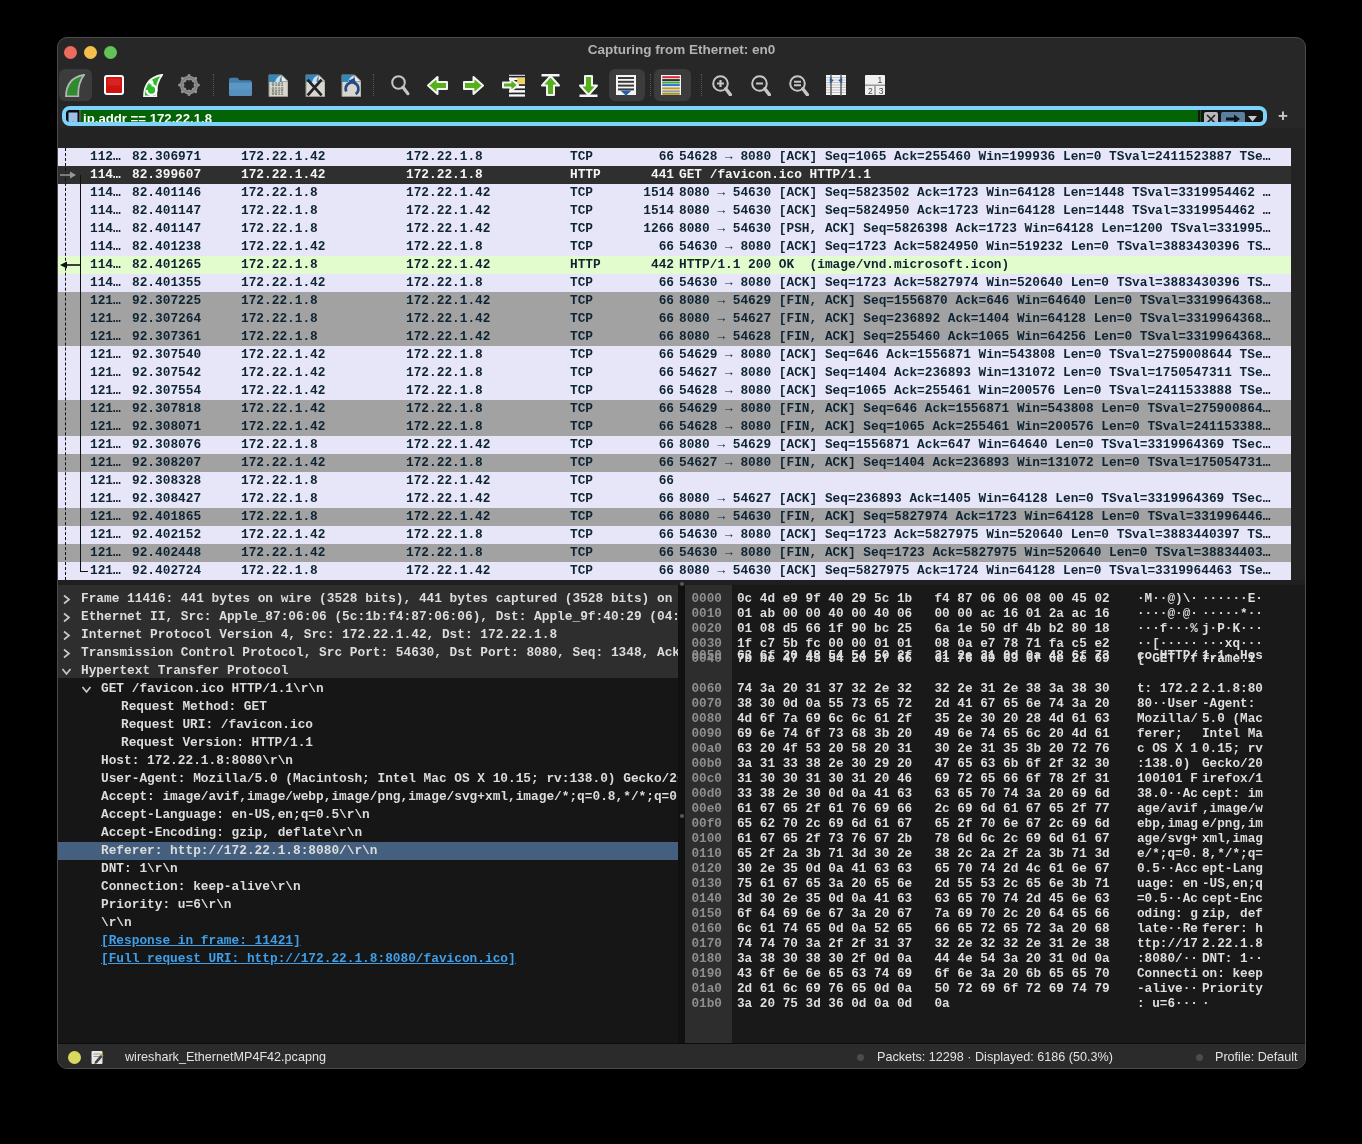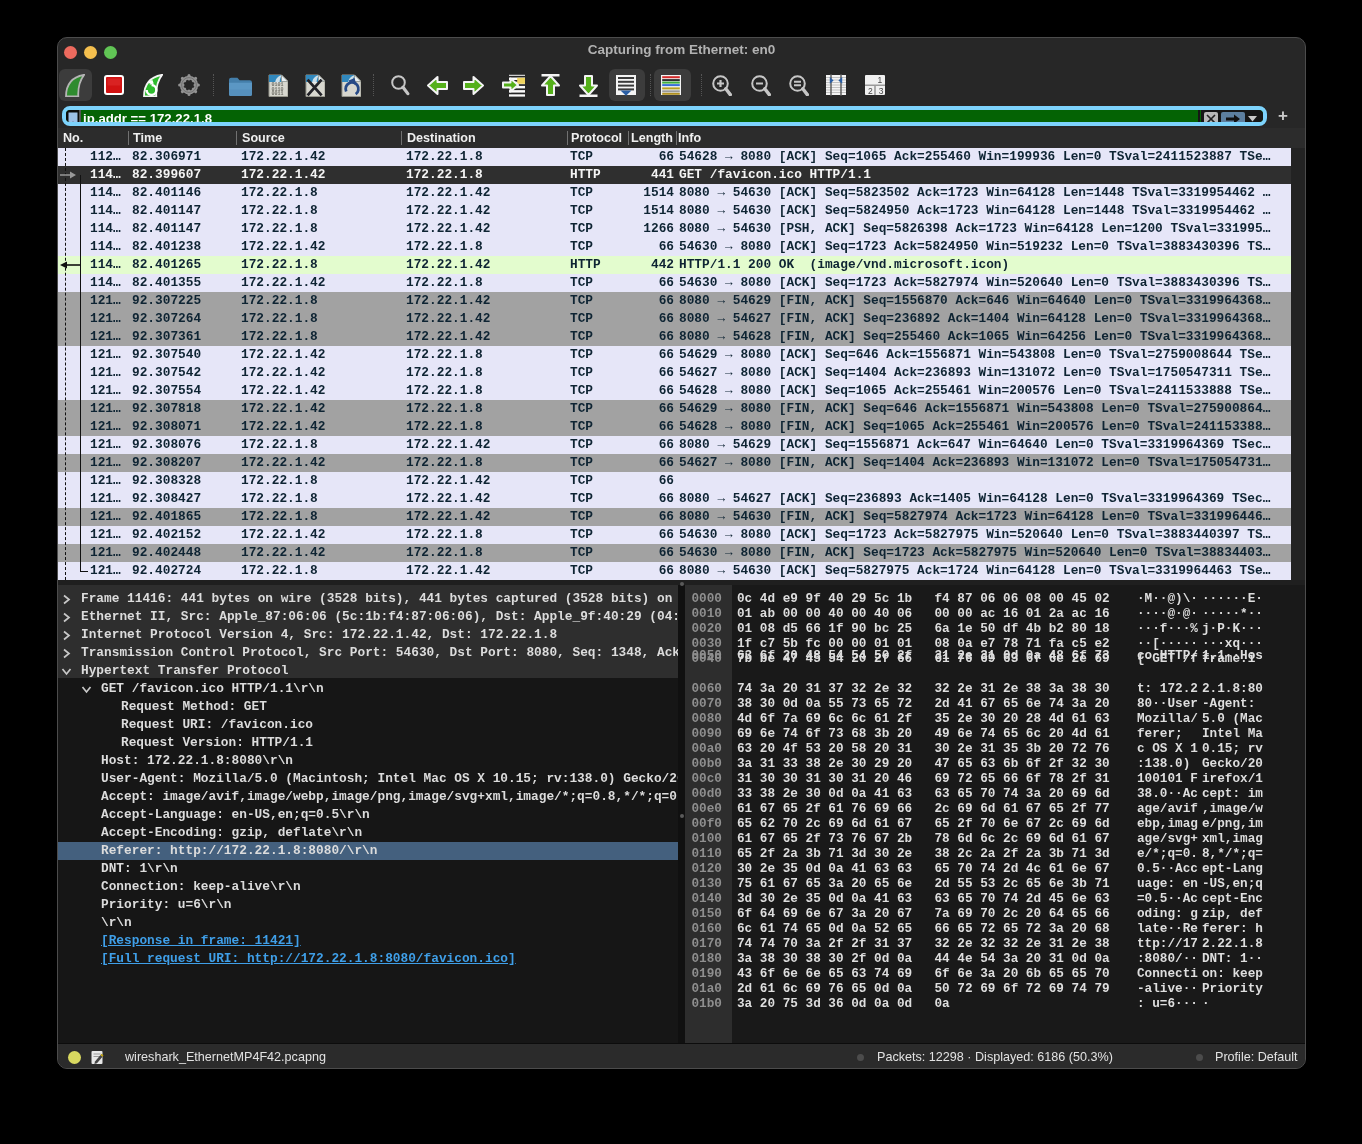--- a/index.html
+++ b/index.html
@@ -248,35 +248,20 @@
             </svg>
           </div>
           <svg width="9" height="5.5" viewBox="0 0 9 5.5" style="position:absolute;left:47px;top:6px">
             <path d="M0 0 h9 l-4.5 5.5 Z" fill="#c9c9c9"></path>
           </svg>
         </div>
       </div>
       <div class="fplus">+</div>
     </div>
  <div class="plist">
-      <div class="phead">
-        <span style="left:5px">No.</span>
-        <i style="left:70px"></i>
-        <span style="left:75px">Time</span>
-        <i style="left:178px"></i>
-        <span style="left:184px">Source</span>
-        <i style="left:343px"></i>
-        <span style="left:349px">Destination</span>
-        <i style="left:509px"></i>
-        <span style="left:513px">Protocol</span>
-        <i style="left:570px"></i>
-        <span style="left:573px;width:44px;overflow:hidden">Length</span>
-        <i style="left:618px"></i>
-        <span style="left:620px">Info</span>
-      </div>
       <div class="prow lav" style="top:20px"><span class="c-no">112…</span><span class="c-t">82.306971</span><span class="c-s">172.22.1.42</span><span class="c-d">172.22.1.8</span><span class="c-p">TCP</span><span class="c-l">66</span><span class="c-i">54628 → 8080 [ACK] Seq=1065 Ack=255460 Win=199936 Len=0 TSval=2411523887 TSe…</span></div>
       <div class="prow sel" style="top:38px"><span class="c-no">114…</span><span class="c-t">82.399607</span><span class="c-s">172.22.1.42</span><span class="c-d">172.22.1.8</span><span class="c-p">HTTP</span><span class="c-l">441</span><span class="c-i">GET /favicon.ico HTTP/1.1</span></div>
       <div class="prow lav" style="top:56px"><span class="c-no">114…</span><span class="c-t">82.401146</span><span class="c-s">172.22.1.8</span><span class="c-d">172.22.1.42</span><span class="c-p">TCP</span><span class="c-l">1514</span><span class="c-i">8080 → 54630 [ACK] Seq=5823502 Ack=1723 Win=64128 Len=1448 TSval=3319954462 …</span></div>
       <div class="prow lav" style="top:74px"><span class="c-no">114…</span><span class="c-t">82.401147</span><span class="c-s">172.22.1.8</span><span class="c-d">172.22.1.42</span><span class="c-p">TCP</span><span class="c-l">1514</span><span class="c-i">8080 → 54630 [ACK] Seq=5824950 Ack=1723 Win=64128 Len=1448 TSval=3319954462 …</span></div>
       <div class="prow lav" style="top:92px"><span class="c-no">114…</span><span class="c-t">82.401147</span><span class="c-s">172.22.1.8</span><span class="c-d">172.22.1.42</span><span class="c-p">TCP</span><span class="c-l">1266</span><span class="c-i">8080 → 54630 [PSH, ACK] Seq=5826398 Ack=1723 Win=64128 Len=1200 TSval=331995…</span></div>
       <div class="prow lav" style="top:110px"><span class="c-no">114…</span><span class="c-t">82.401238</span><span class="c-s">172.22.1.42</span><span class="c-d">172.22.1.8</span><span class="c-p">TCP</span><span class="c-l">66</span><span class="c-i">54630 → 8080 [ACK] Seq=1723 Ack=5824950 Win=519232 Len=0 TSval=3883430396 TS…</span></div>
       <div class="prow grn" style="top:128px"><span class="c-no">114…</span><span class="c-t">82.401265</span><span class="c-s">172.22.1.8</span><span class="c-d">172.22.1.42</span><span class="c-p">HTTP</span><span class="c-l">442</span><span class="c-i">HTTP/1.1 200 OK  (image/vnd.microsoft.icon)</span></div>
       <div class="prow lav" style="top:146px"><span class="c-no">114…</span><span class="c-t">82.401355</span><span class="c-s">172.22.1.42</span><span class="c-d">172.22.1.8</span><span class="c-p">TCP</span><span class="c-l">66</span><span class="c-i">54630 → 8080 [ACK] Seq=1723 Ack=5827974 Win=520640 Len=0 TSval=3883430396 TS…</span></div>
       <div class="prow gry" style="top:164px"><span class="c-no">121…</span><span class="c-t">92.307225</span><span class="c-s">172.22.1.8</span><span class="c-d">172.22.1.42</span><span class="c-p">TCP</span><span class="c-l">66</span><span class="c-i">8080 → 54629 [FIN, ACK] Seq=1556870 Ack=646 Win=64640 Len=0 TSval=3319964368…</span></div>
       <div class="prow gry" style="top:182px"><span class="c-no">121…</span><span class="c-t">92.307264</span><span class="c-s">172.22.1.8</span><span class="c-d">172.22.1.42</span><span class="c-p">TCP</span><span class="c-l">66</span><span class="c-i">8080 → 54627 [FIN, ACK] Seq=236892 Ack=1404 Win=64128 Len=0 TSval=3319964368…</span></div>

